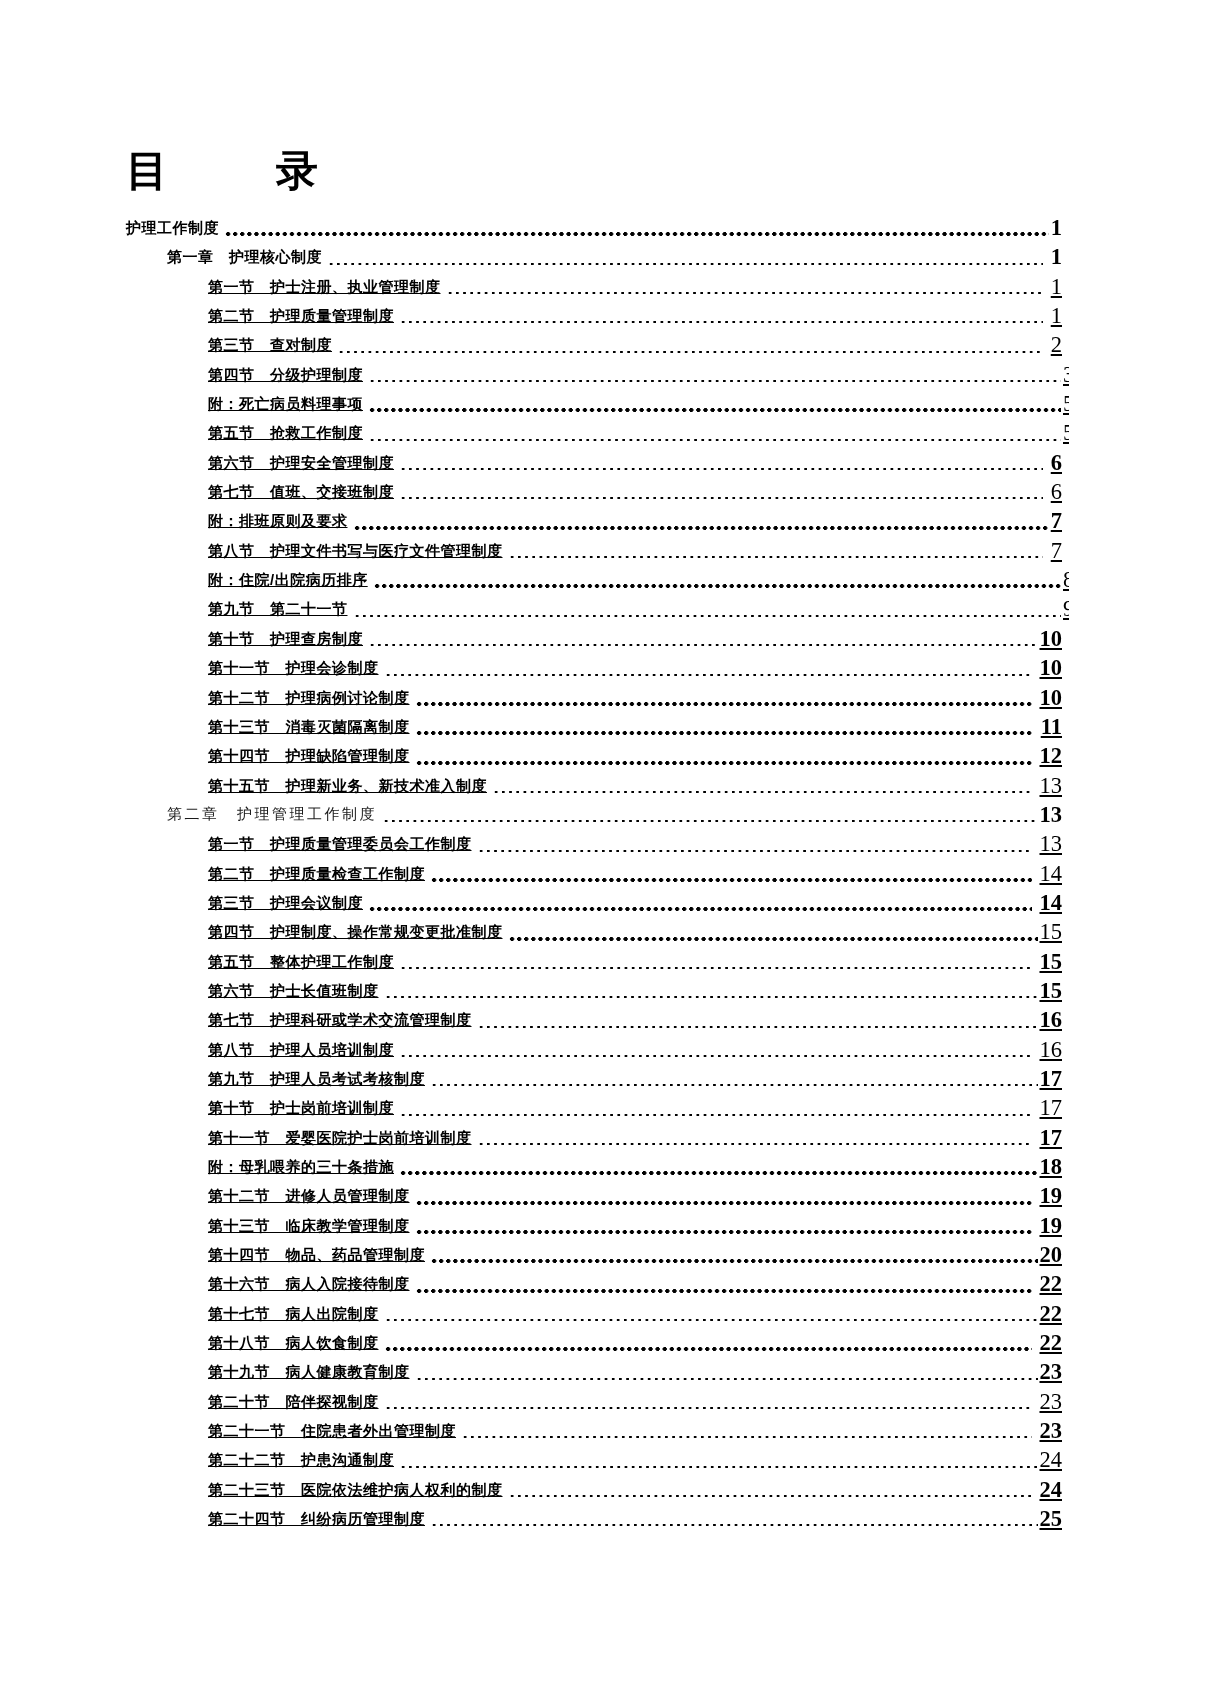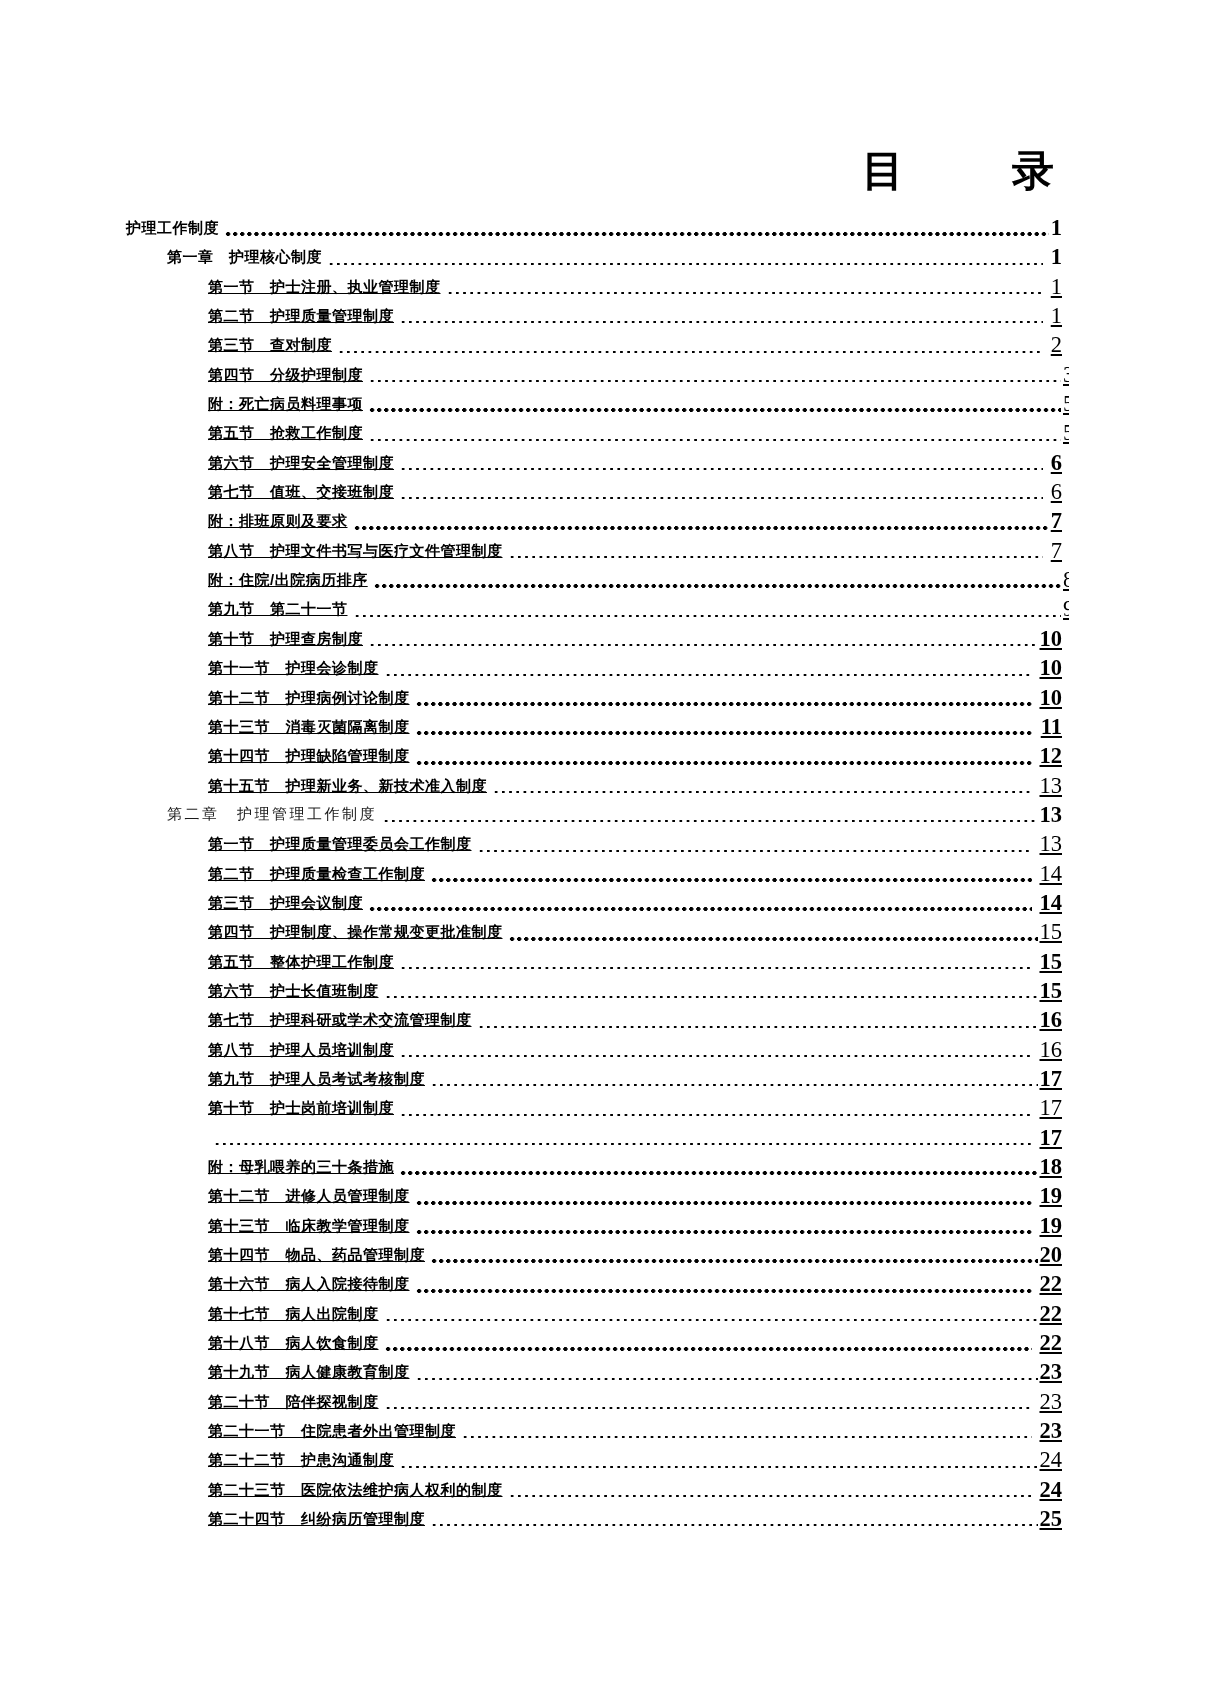--- a/index.html
+++ b/index.html
@@ -11,21 +11,21 @@
     overflow: hidden;
   }
   .page {
     position: relative;
     width: 1209px; height: 1707px;
     background: #ffffff;
   }
   .doc-title {
     margin: 143px 0 0 126px;
     width: 936px;
-    text-align: right;
+    text-align: left;
     font-size: 42px;
     line-height: 55px;
     font-weight: 700;
     letter-spacing: 8px;
     white-space: pre;
   }
   .toc {
     margin: 15px 0 0 126px;
     width: 936px;
   }
@@ -237,20 +237,21 @@
     <span class="label">第九节　护理人员考试考核制度</span>
     <span class="leader thin"></span>
     <span class="pagenum b">17</span>
   </div>
       <div class="row lvl2 hei">
     <span class="label">第十节　护士岗前培训制度</span>
     <span class="leader thin"></span>
     <span class="pagenum gap">17</span>
   </div>
       <div class="row lvl2 hei">
+    <span class="label">第十一节　爱婴医院护士岗前培训制度</span>
     <span class="leader thin"></span>
     <span class="pagenum b gap">17</span>
   </div>
       <div class="row lvl2 hei">
     <span class="label">附：母乳喂养的三十条措施</span>
     <span class="leader bold"></span>
     <span class="pagenum b">18</span>
   </div>
       <div class="row lvl2 hei">
     <span class="label">第十二节　进修人员管理制度</span>

